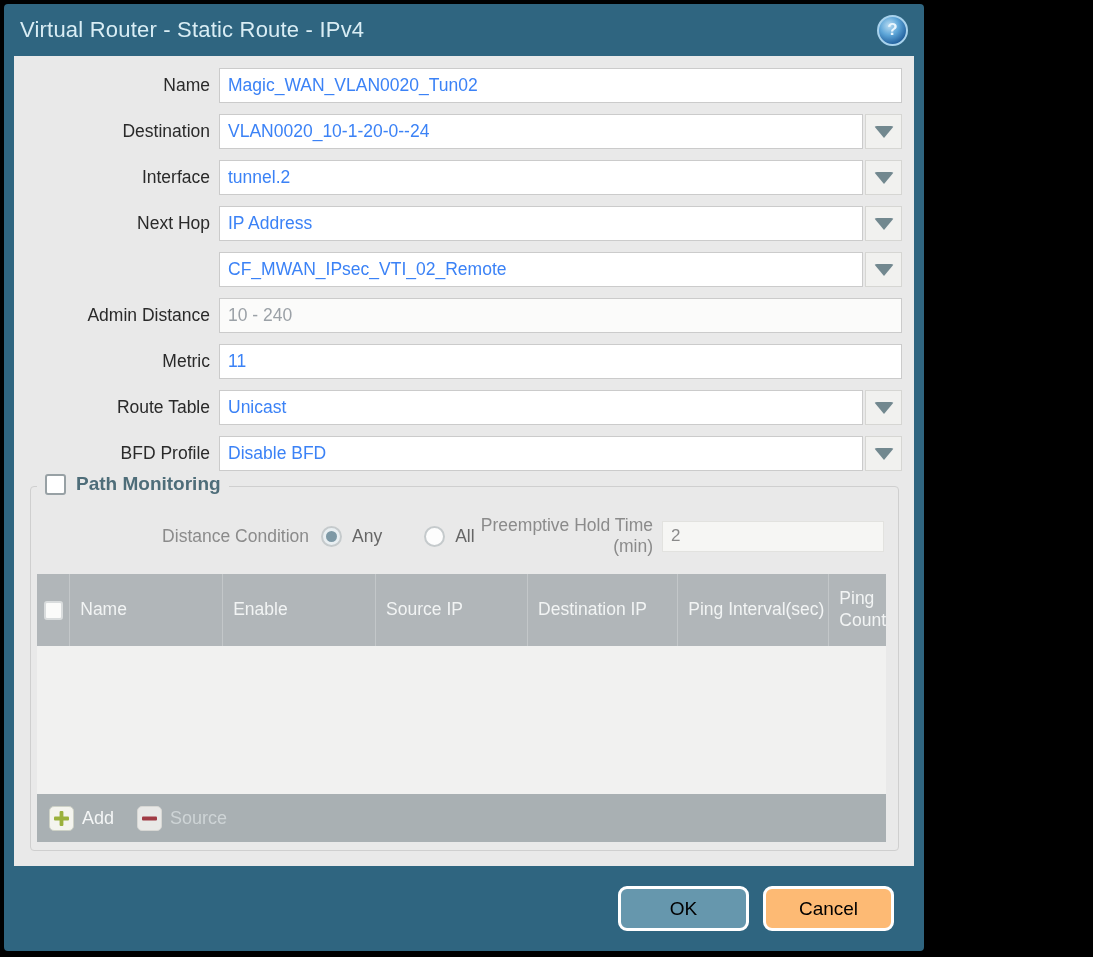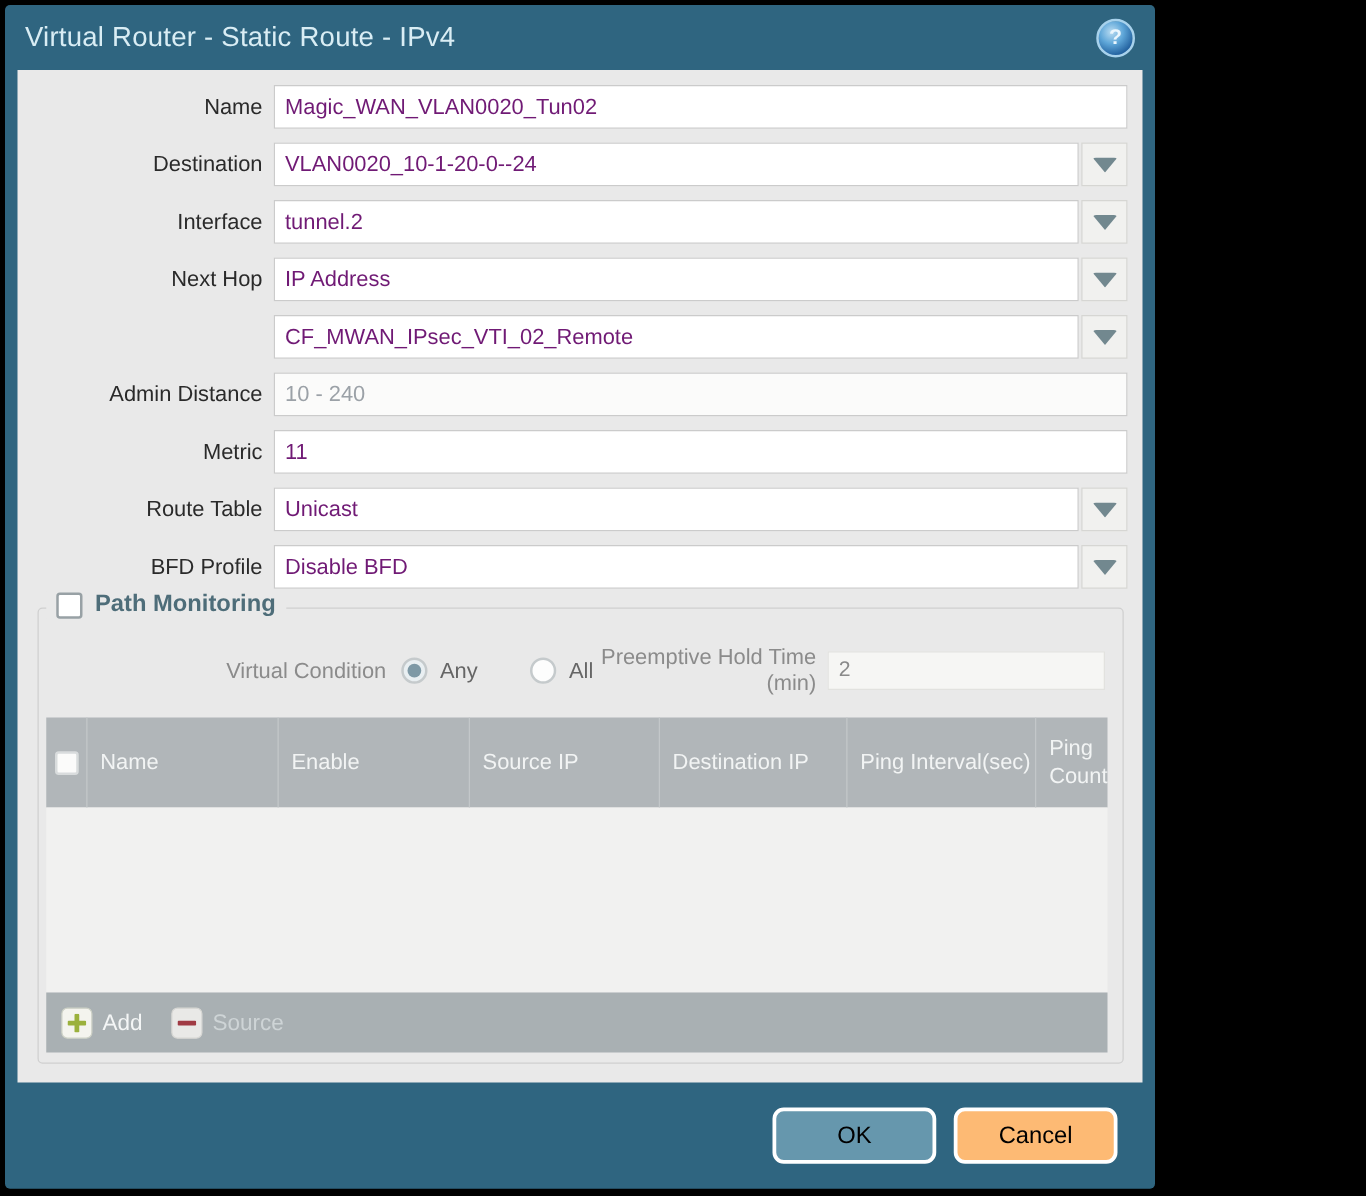--- a/index.html
+++ b/index.html
@@ -30,21 +30,21 @@
     padding:12px 12px 0 0; overflow:hidden;
   }
   .frow { display:flex; align-items:center; margin-bottom:11px; }
   .frow .flabel {
     width:205px; flex-shrink:0; text-align:right; padding-right:9px;
     font-size:17.5px; color:#2a2a2a;
   }
   .field { flex:1; display:flex; }
   input.text {
     height:35px; flex:1; min-width:0;
-    border:1px solid #cbcbcb; background:#fff; color:#701a75;
+    border:1px solid #cbcbcb; background:#fff; color:#3b82f6;
     font-size:17.5px; padding:0 8px; font-family:inherit;
   }
   input.text.dim { background:#fbfbfa; }
   input.text.dim::placeholder { color:#9ba1a7; opacity:1; }
   .ddbtn {
     width:37px; height:35px; margin-left:2px; flex-shrink:0;
     background:#f1f1ef; border:1px solid #d6d6d3;
     display:flex; align-items:center; justify-content:center; cursor:pointer;
   }
   .caret {
@@ -218,21 +218,21 @@
       </div>
     </div>
 
     <div class="pm">
       <div class="pm-legend">
         <div class="pm-checkbox"></div>
         <span class="pm-title">Path Monitoring</span>
       </div>
 
       <div class="fc-row">
-        <div class="fc-label">Virtual Condition</div>
+        <div class="fc-label">Distance Condition</div>
         <div class="radio-group">
           <span class="radio sel"></span>
           <span class="radio-label">Any</span>
         </div>
         <div class="rgap"></div>
         <div class="radio-group">
           <span class="radio"></span>
           <span class="radio-label">All</span>
         </div>
         <div class="pht-label">Preemptive Hold Time (min)</div>

